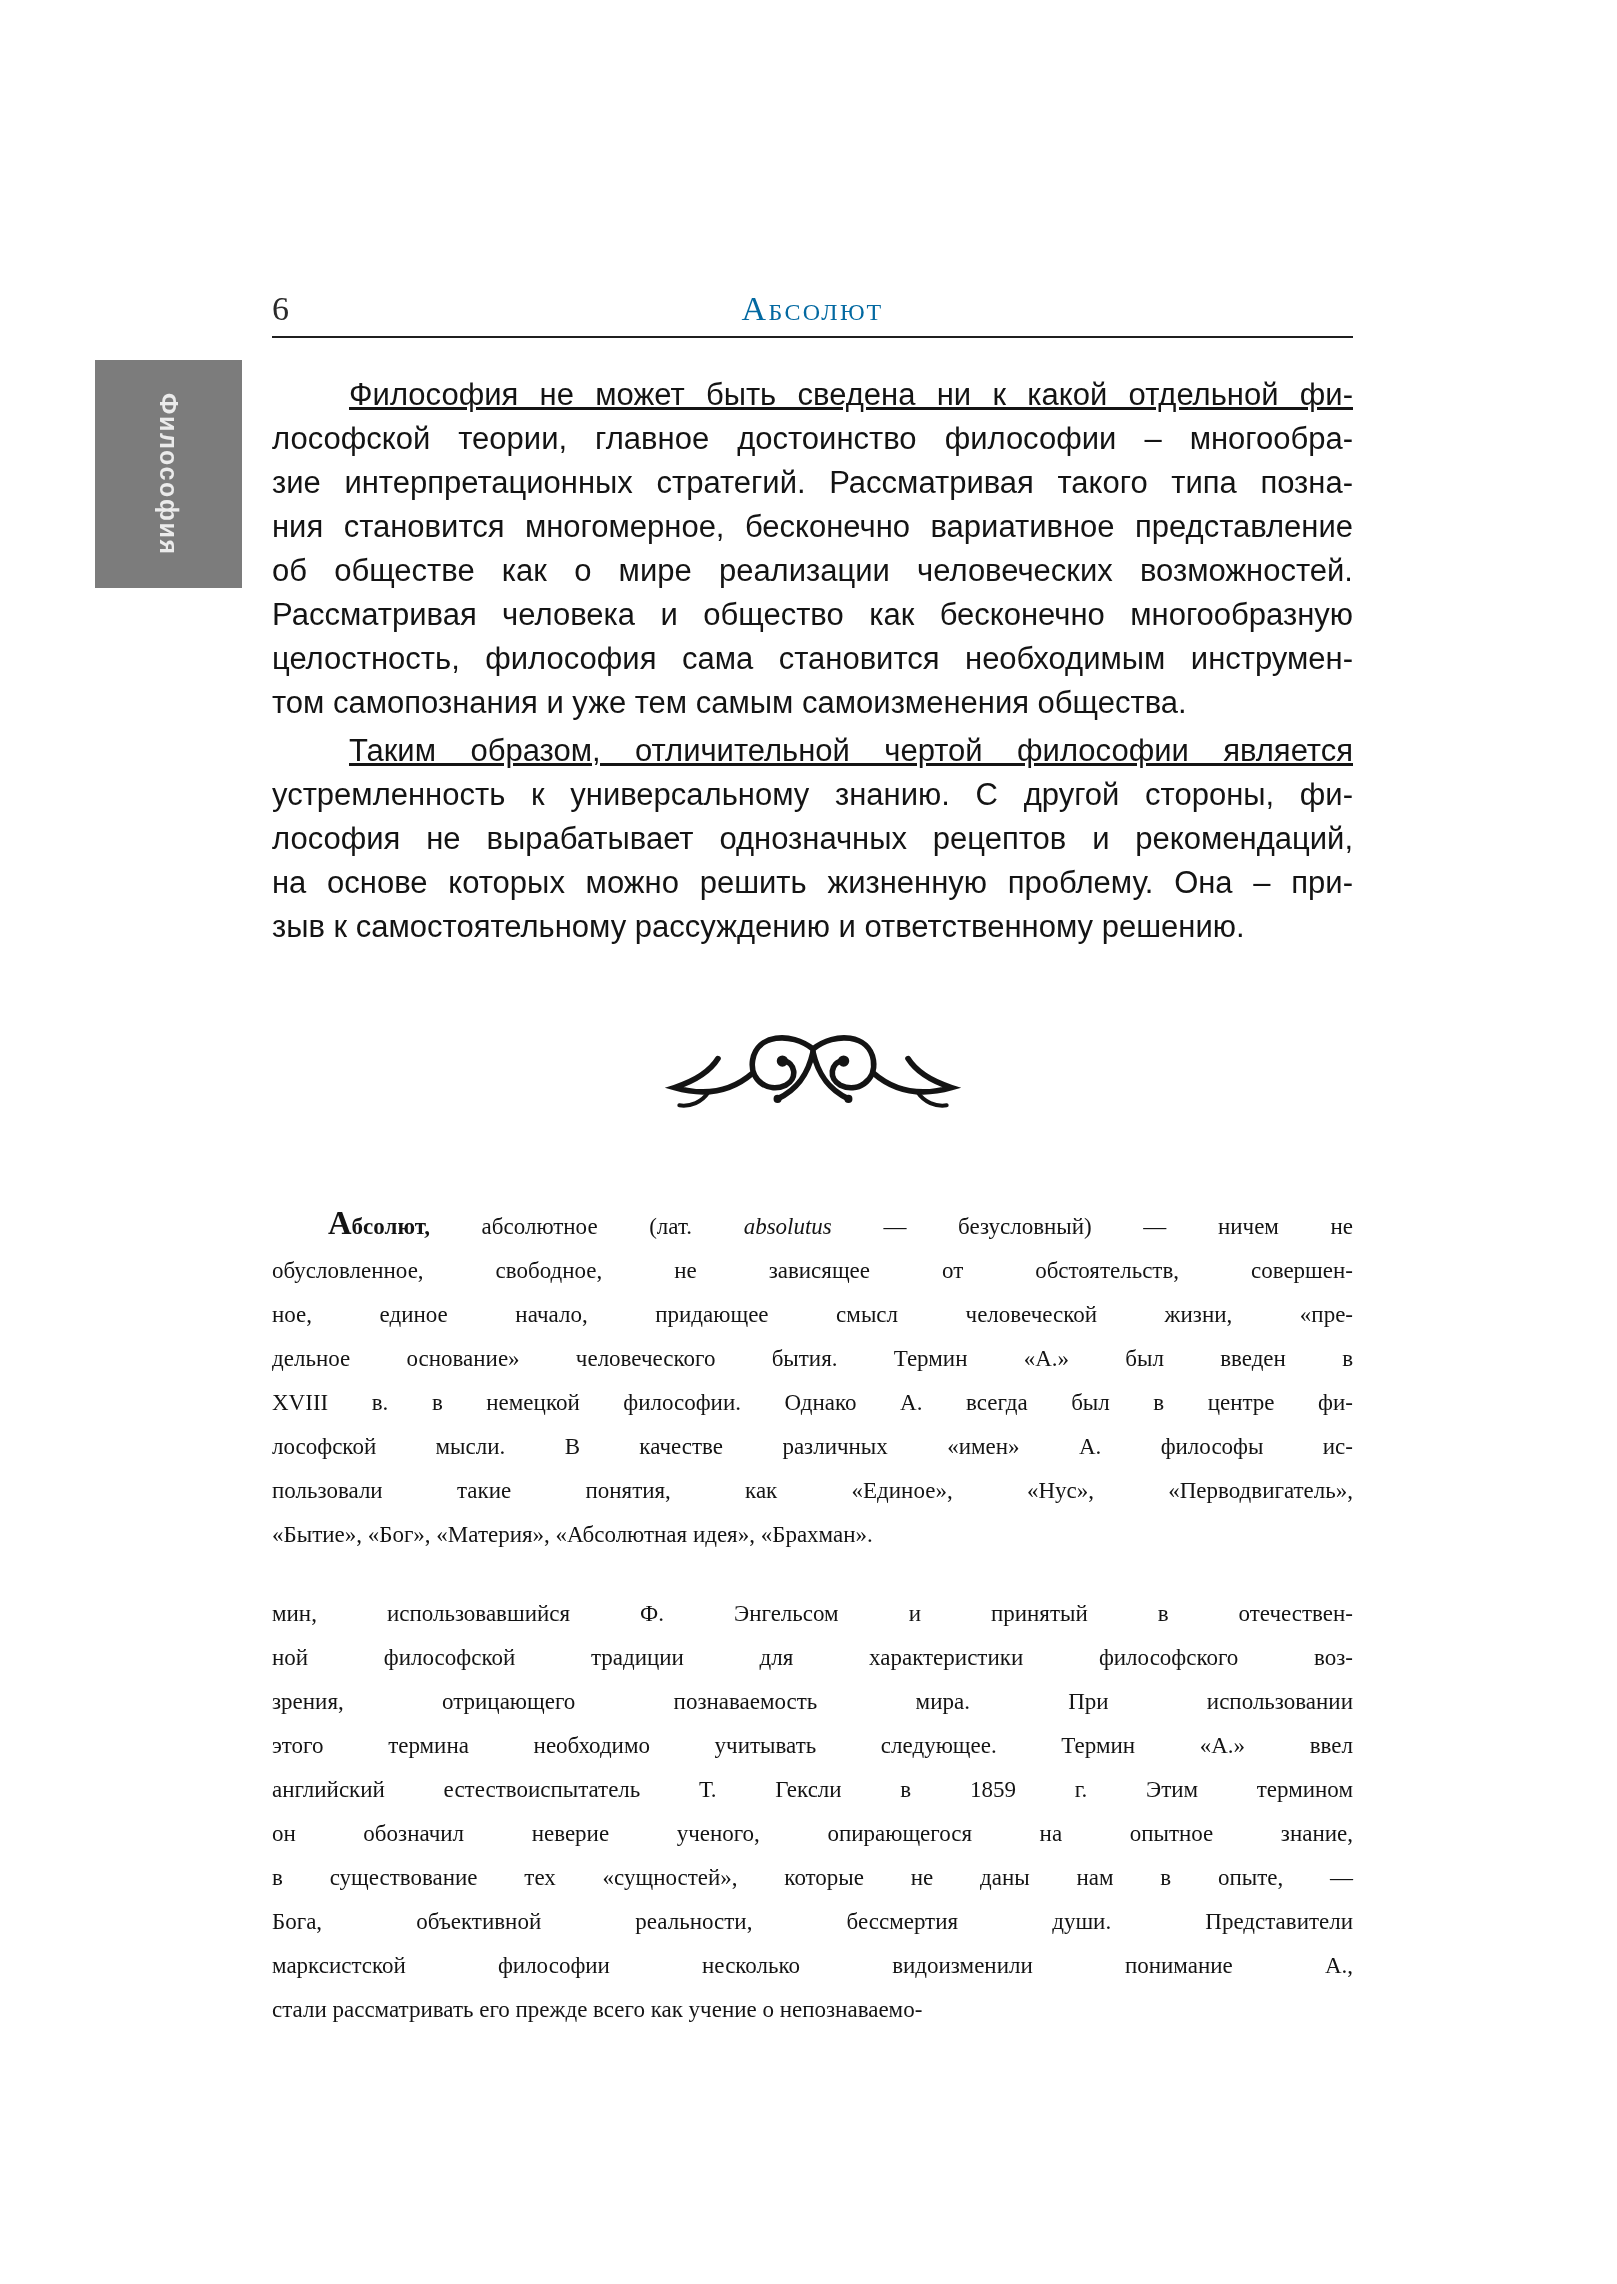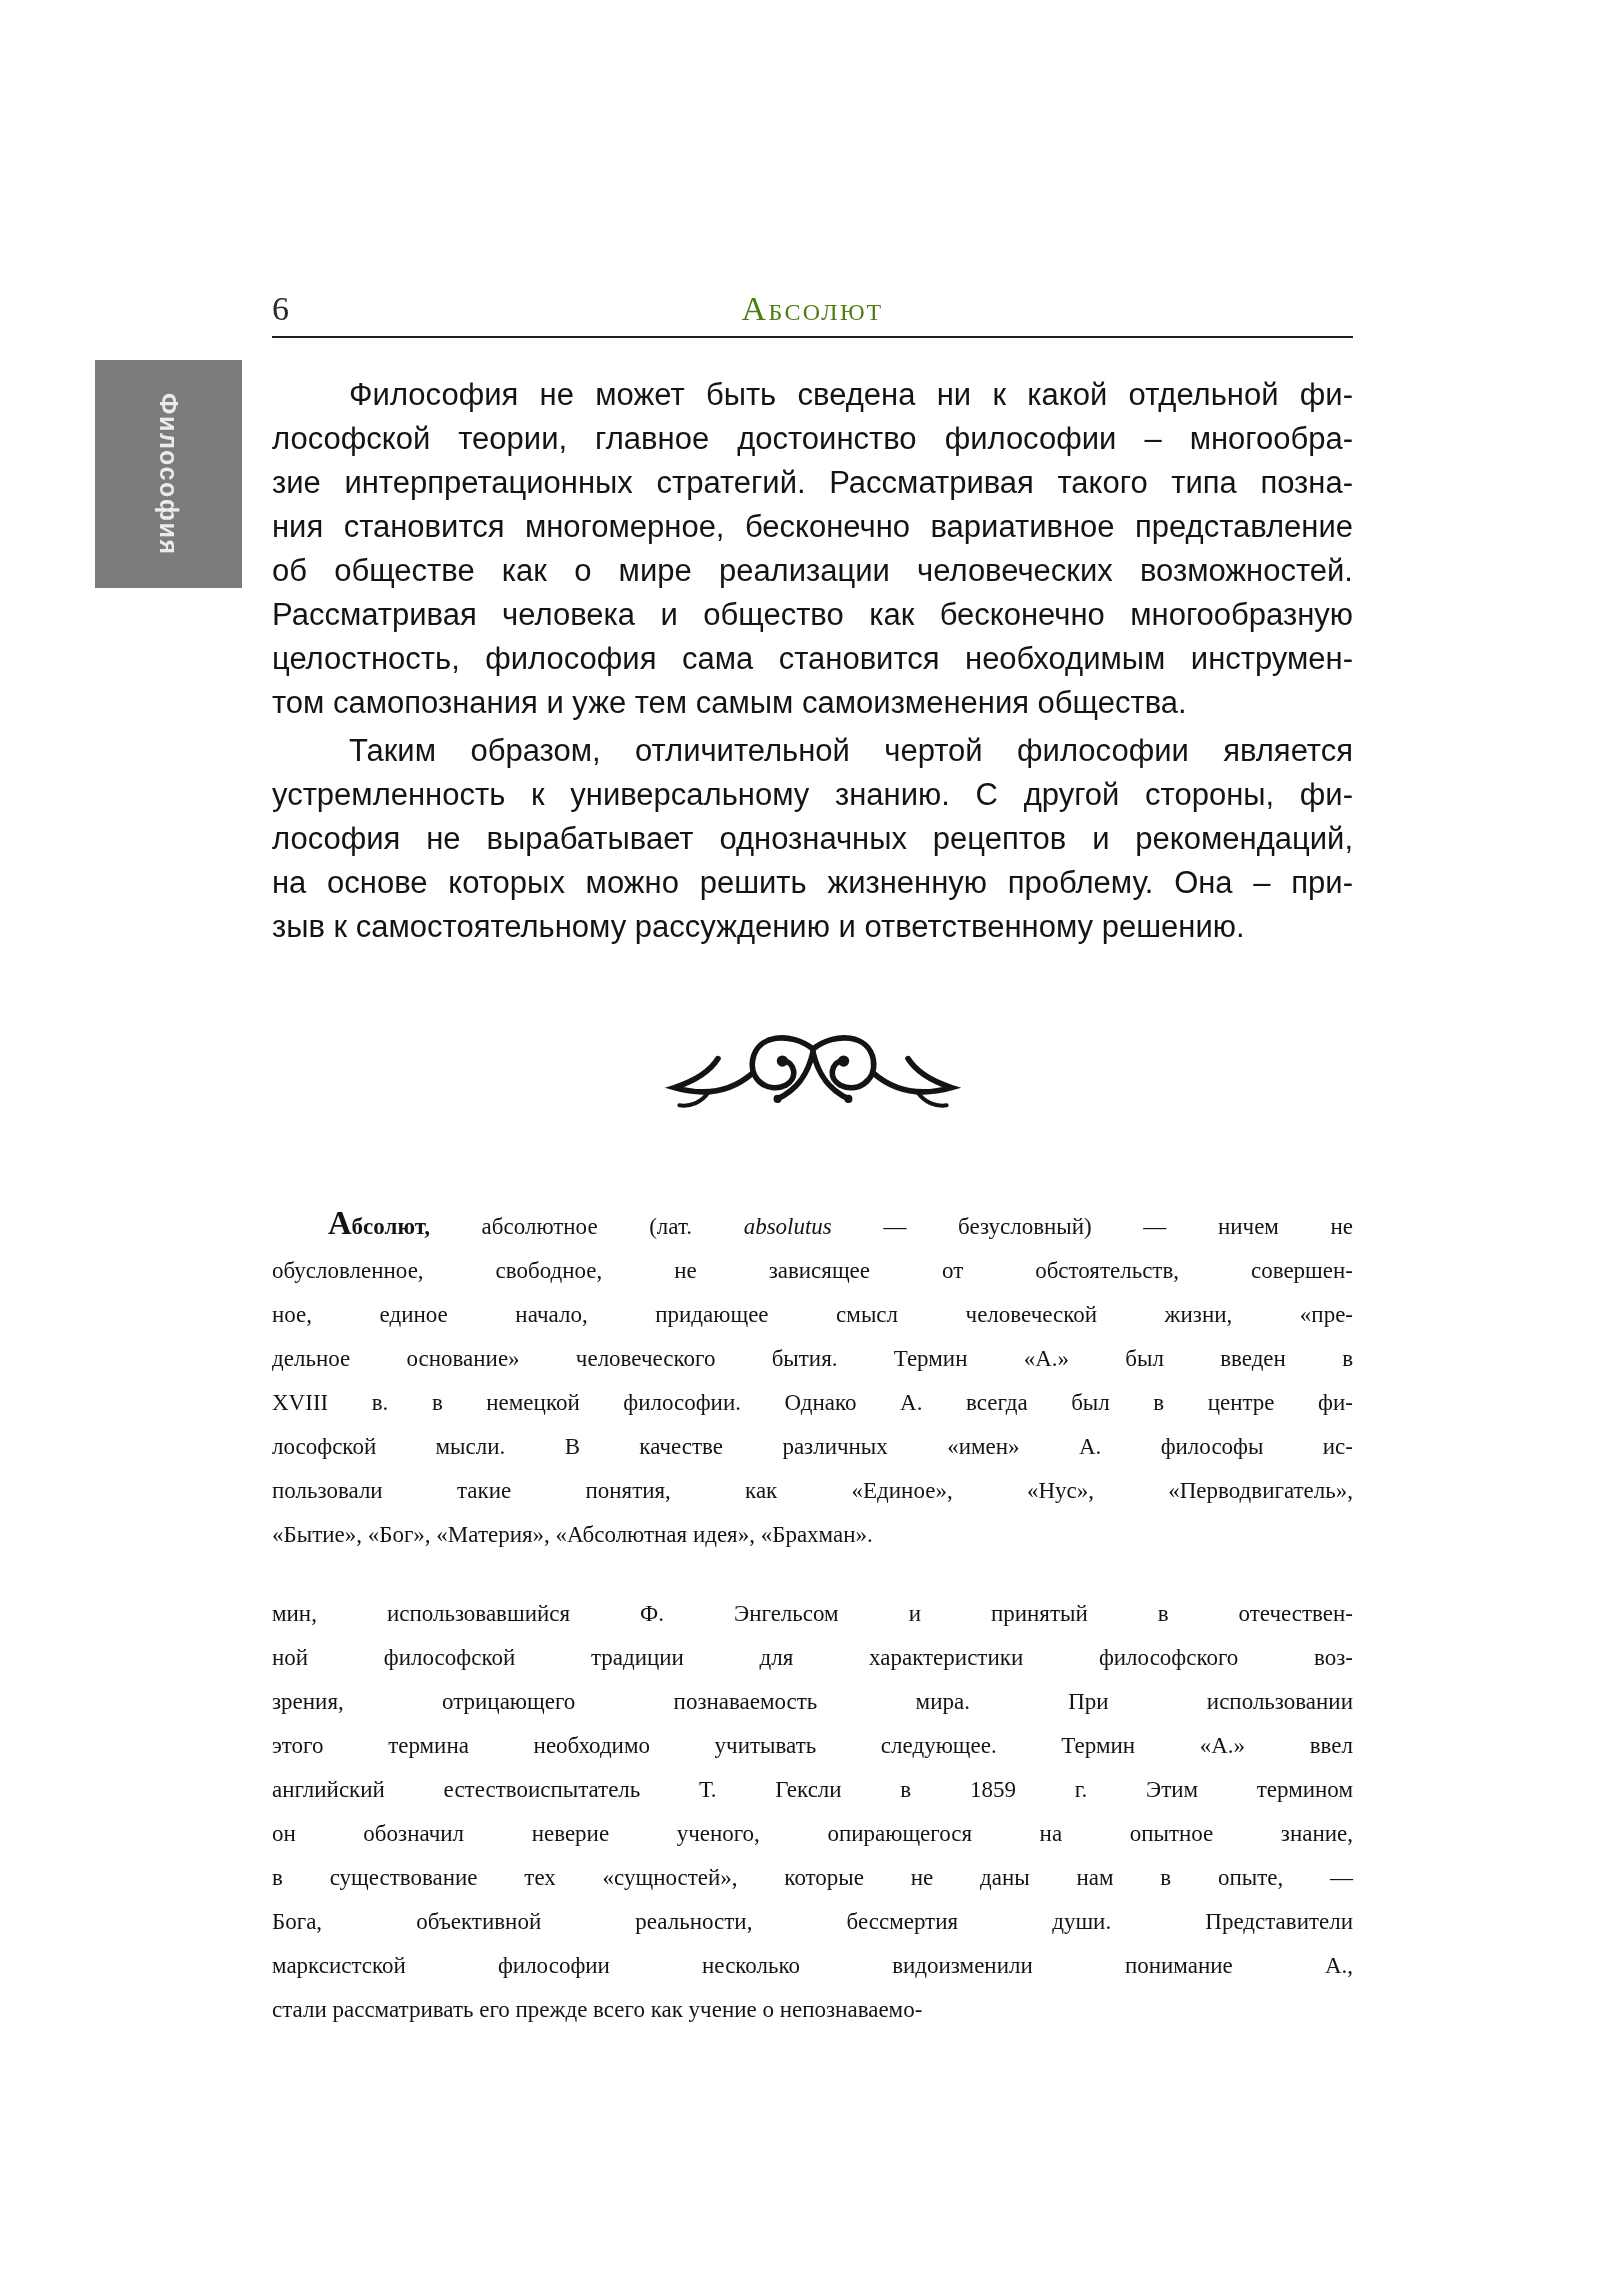--- a/index.html
+++ b/index.html
@@ -18,21 +18,21 @@
   .page-number {
     position:absolute; left:0; bottom:4.8px;
     font:400 34px/1 "Liberation Serif", serif; color:#2a2a2a;
   }
   .running-head {
     position:absolute; left:0; right:0; bottom:4.8px;
     text-align:center;
     font:400 34px/1 "Liberation Serif", serif;
     font-variant:small-caps;
     letter-spacing:2.4px;
-    color:#4d7c0f;
+    color:#0369a1;
   }
   .header-rule { border:0; border-top:2.4px solid #1f1f1f; margin:4.8px 0 0 0; }
 
   
   .side-tab {
     position:absolute; left:95px; top:360px;
     width:147px; height:228px;
     background:#7c7c7c;
     display:flex; align-items:center; justify-content:center;
   }
@@ -52,21 +52,21 @@
   .entry + .entry { margin-top:35px; }
 
   .line {
     line-height:44px;
     text-align:justify;
     text-align-last:justify;
     white-space:normal;
   }
   .entries .line { line-height:44px; }
   .line.last { text-align-last:left; }
-  .intro .line.first { text-indent:77px; }
+  .intro .line.first { text-indent:77px;text-decoration:underline; }
   .entries .line.first { text-indent:56px; }
 
   .bold { font-weight:bold; }
   .italic { font-style:italic; }
   .lead-initial { font-weight:bold; font-size:1.42em; line-height:44px; }
 
   
   .ornament-wrap { margin:74px 0 77px 0; text-align:center; }
   .ornament-wrap svg { display:inline-block; }
 </style>

